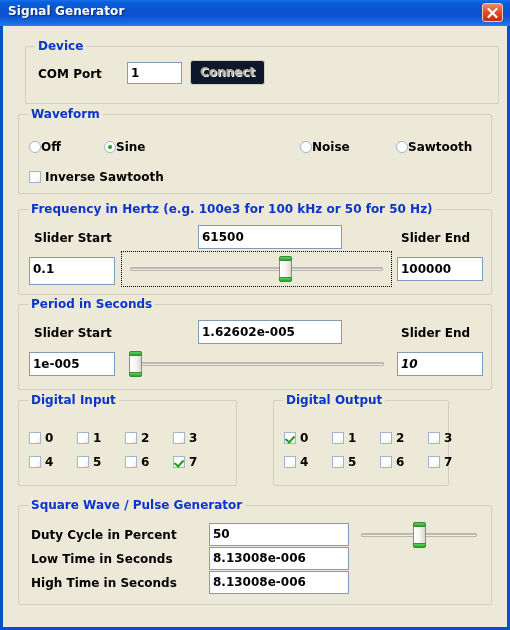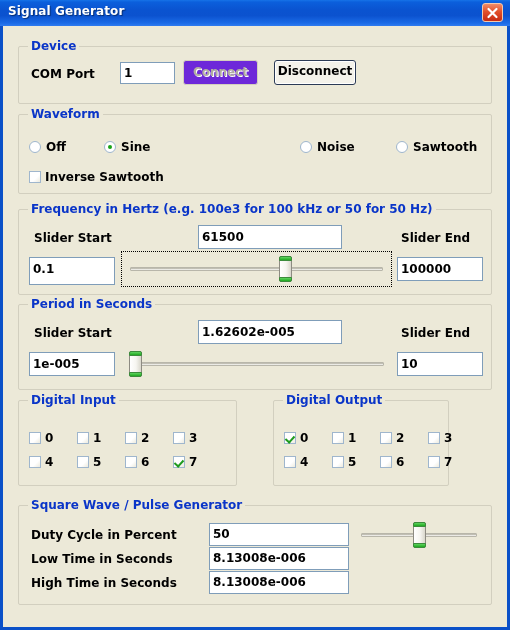--- a/index.html
+++ b/index.html
@@ -120,21 +120,21 @@
     cursor: pointer;
     white-space: nowrap;
   }
   .btn.default {
     background: #f4f2ea;
     border: 1px solid #2b3a55;
     color: #000000;
     box-shadow: inset 0 0 0 1px #ffffff;
   }
   .btn.disabled {
-    background: #6d28d9;
+    background: #0f172a;
     border: 1px solid #d4d0bd;
     color: #b1ada0;
     cursor: default;
     text-shadow: 1px 1px 0 #ffffff;
   }
 
   
   .radio {
     position: absolute;
     height: 16px;
@@ -155,21 +155,20 @@
   }
   .radio.on .mark::after {
     content: "";
     position: absolute;
     left: 3px; top: 3px;
     width: 4px; height: 4px;
     border-radius: 50%;
     background: #17a317;
   }
   .radio .rlabel {
-    margin-left: 5px;
     font-size: 12px;
     font-weight: bold;
     color: #000;
   }
 
   
   .check {
     position: absolute;
     height: 16px;
     display: flex;
@@ -255,26 +254,25 @@
     <div class="title-text">Signal Generator</div>
     <div class="close-btn">
       <svg width="15" height="14" viewBox="0 0 15 14" aria-hidden="true">
         <path d="M3.5 3 L11.5 11 M11.5 3 L3.5 11" stroke="#ffffff" stroke-width="2.2" stroke-linecap="round" fill="none"></path>
       </svg>
     </div>
   </div>
 
   <div class="client">
 
-    <div class="group" style="left:15px; top:20px; width:474px; height:58px;">
+    <div class="group" style="left:22px; top:20px; width:474px; height:58px;">
       <div class="glabel">Device</div>
       <div class="lbl" style="left:12px; top:20px;">COM Port</div>
       <div class="tbox" style="left:101px; top:15px; width:55px; height:22px;">1</div>
       <div class="btn disabled" style="left:164px; top:13px; width:75px; height:25px; line-height:23px;">Connect</div>
-      <div class="btn default" style="left:255px; top:13px; width:82px; height:25px; line-height:21px;">Disconnect</div>
     </div>
 
     <div class="group" style="left:15px; top:88px; width:474px; height:80px;">
       <div class="glabel">Waveform</div>
 
       <div class="radio" style="left:10px; top:24px;">
         <span class="mark"></span>
         <span class="rlabel">Off</span>
       </div>
       <div class="radio on" style="left:85px; top:24px;">
@@ -315,21 +313,21 @@
 
     <div class="group" style="left:15px; top:278px; width:474px; height:86px;">
       <div class="glabel">Period in Seconds</div>
 
       <div class="lbl" style="left:15px; top:21px;">Slider Start</div>
       <div class="lbl" style="left:382px; top:21px;">Slider End</div>
 
       <div class="tbox" style="left:179px; top:15px; width:144px; height:24px; line-height:22px;">1.62602e-005</div>
 
       <div class="tbox" style="left:10px; top:47px; width:86px; height:24px; line-height:22px;">1e-005</div>
-      <div class="tbox" style="left:378px; top:47px; width:86px; height:24px; line-height:22px;">10</div>
+      <div class="tbox" style="left:378px; top:47px; width:86px; height:24px; line-height:22px;font-style:italic;">10</div>
 
       <div class="slider" style="left:102px; top:41px; width:271px; height:36px;">
         <div class="track" style="left:8px; right:8px;"></div>
         <div class="thumb" style="left:8px;"></div>
       </div>
     </div>
 
     <div class="group" style="left:15px; top:374px; width:219px; height:86px;">
       <div class="glabel">Digital Input</div>
 

